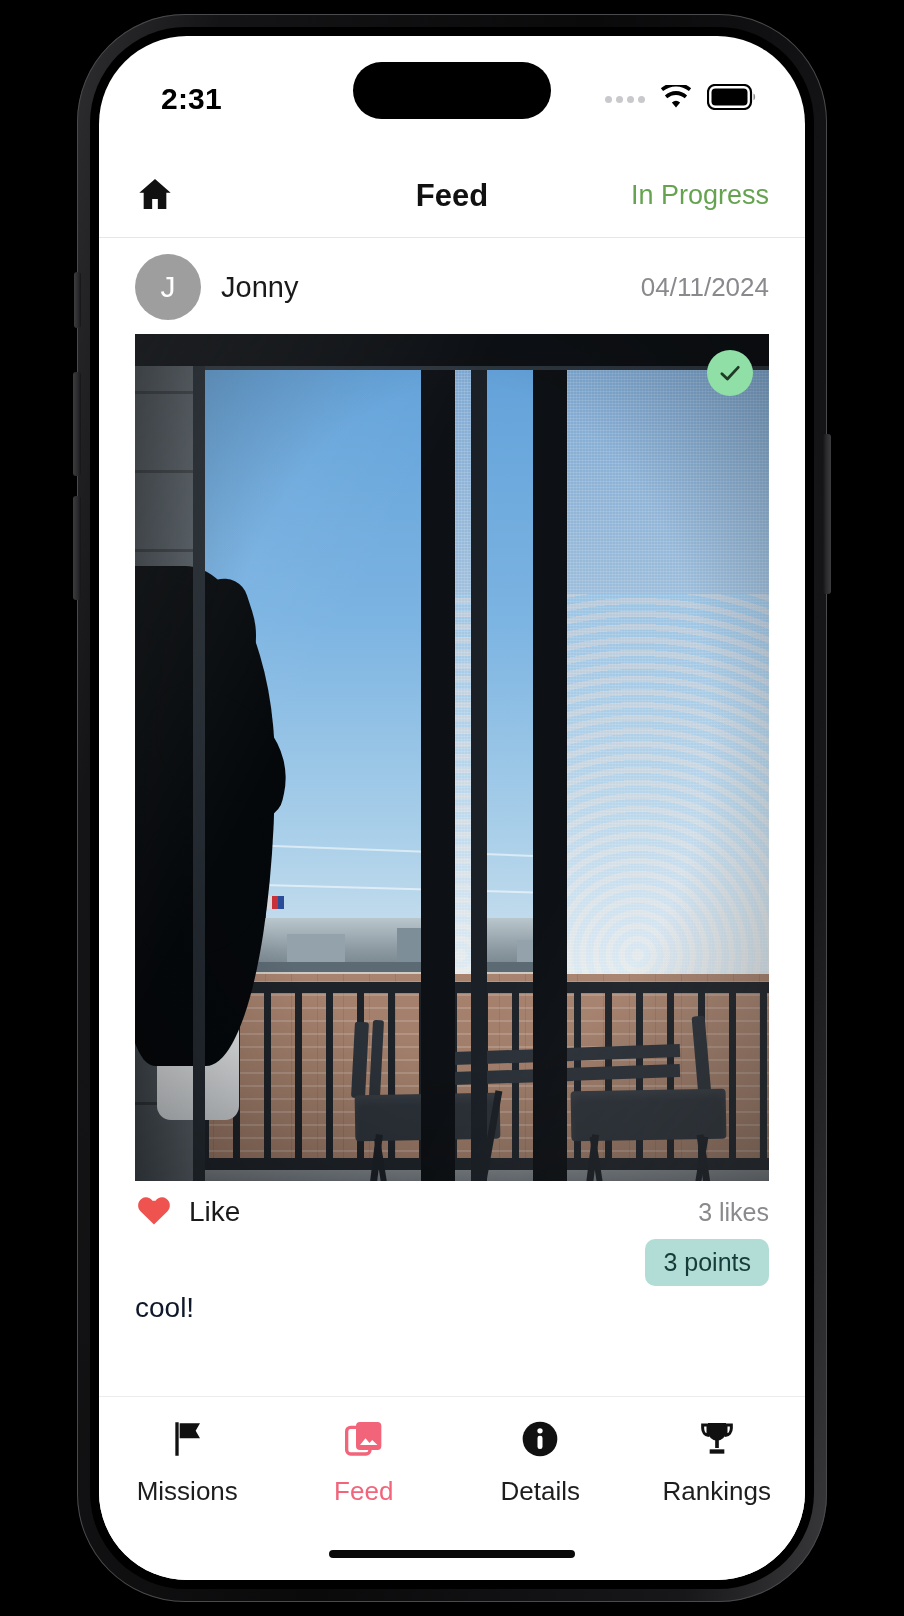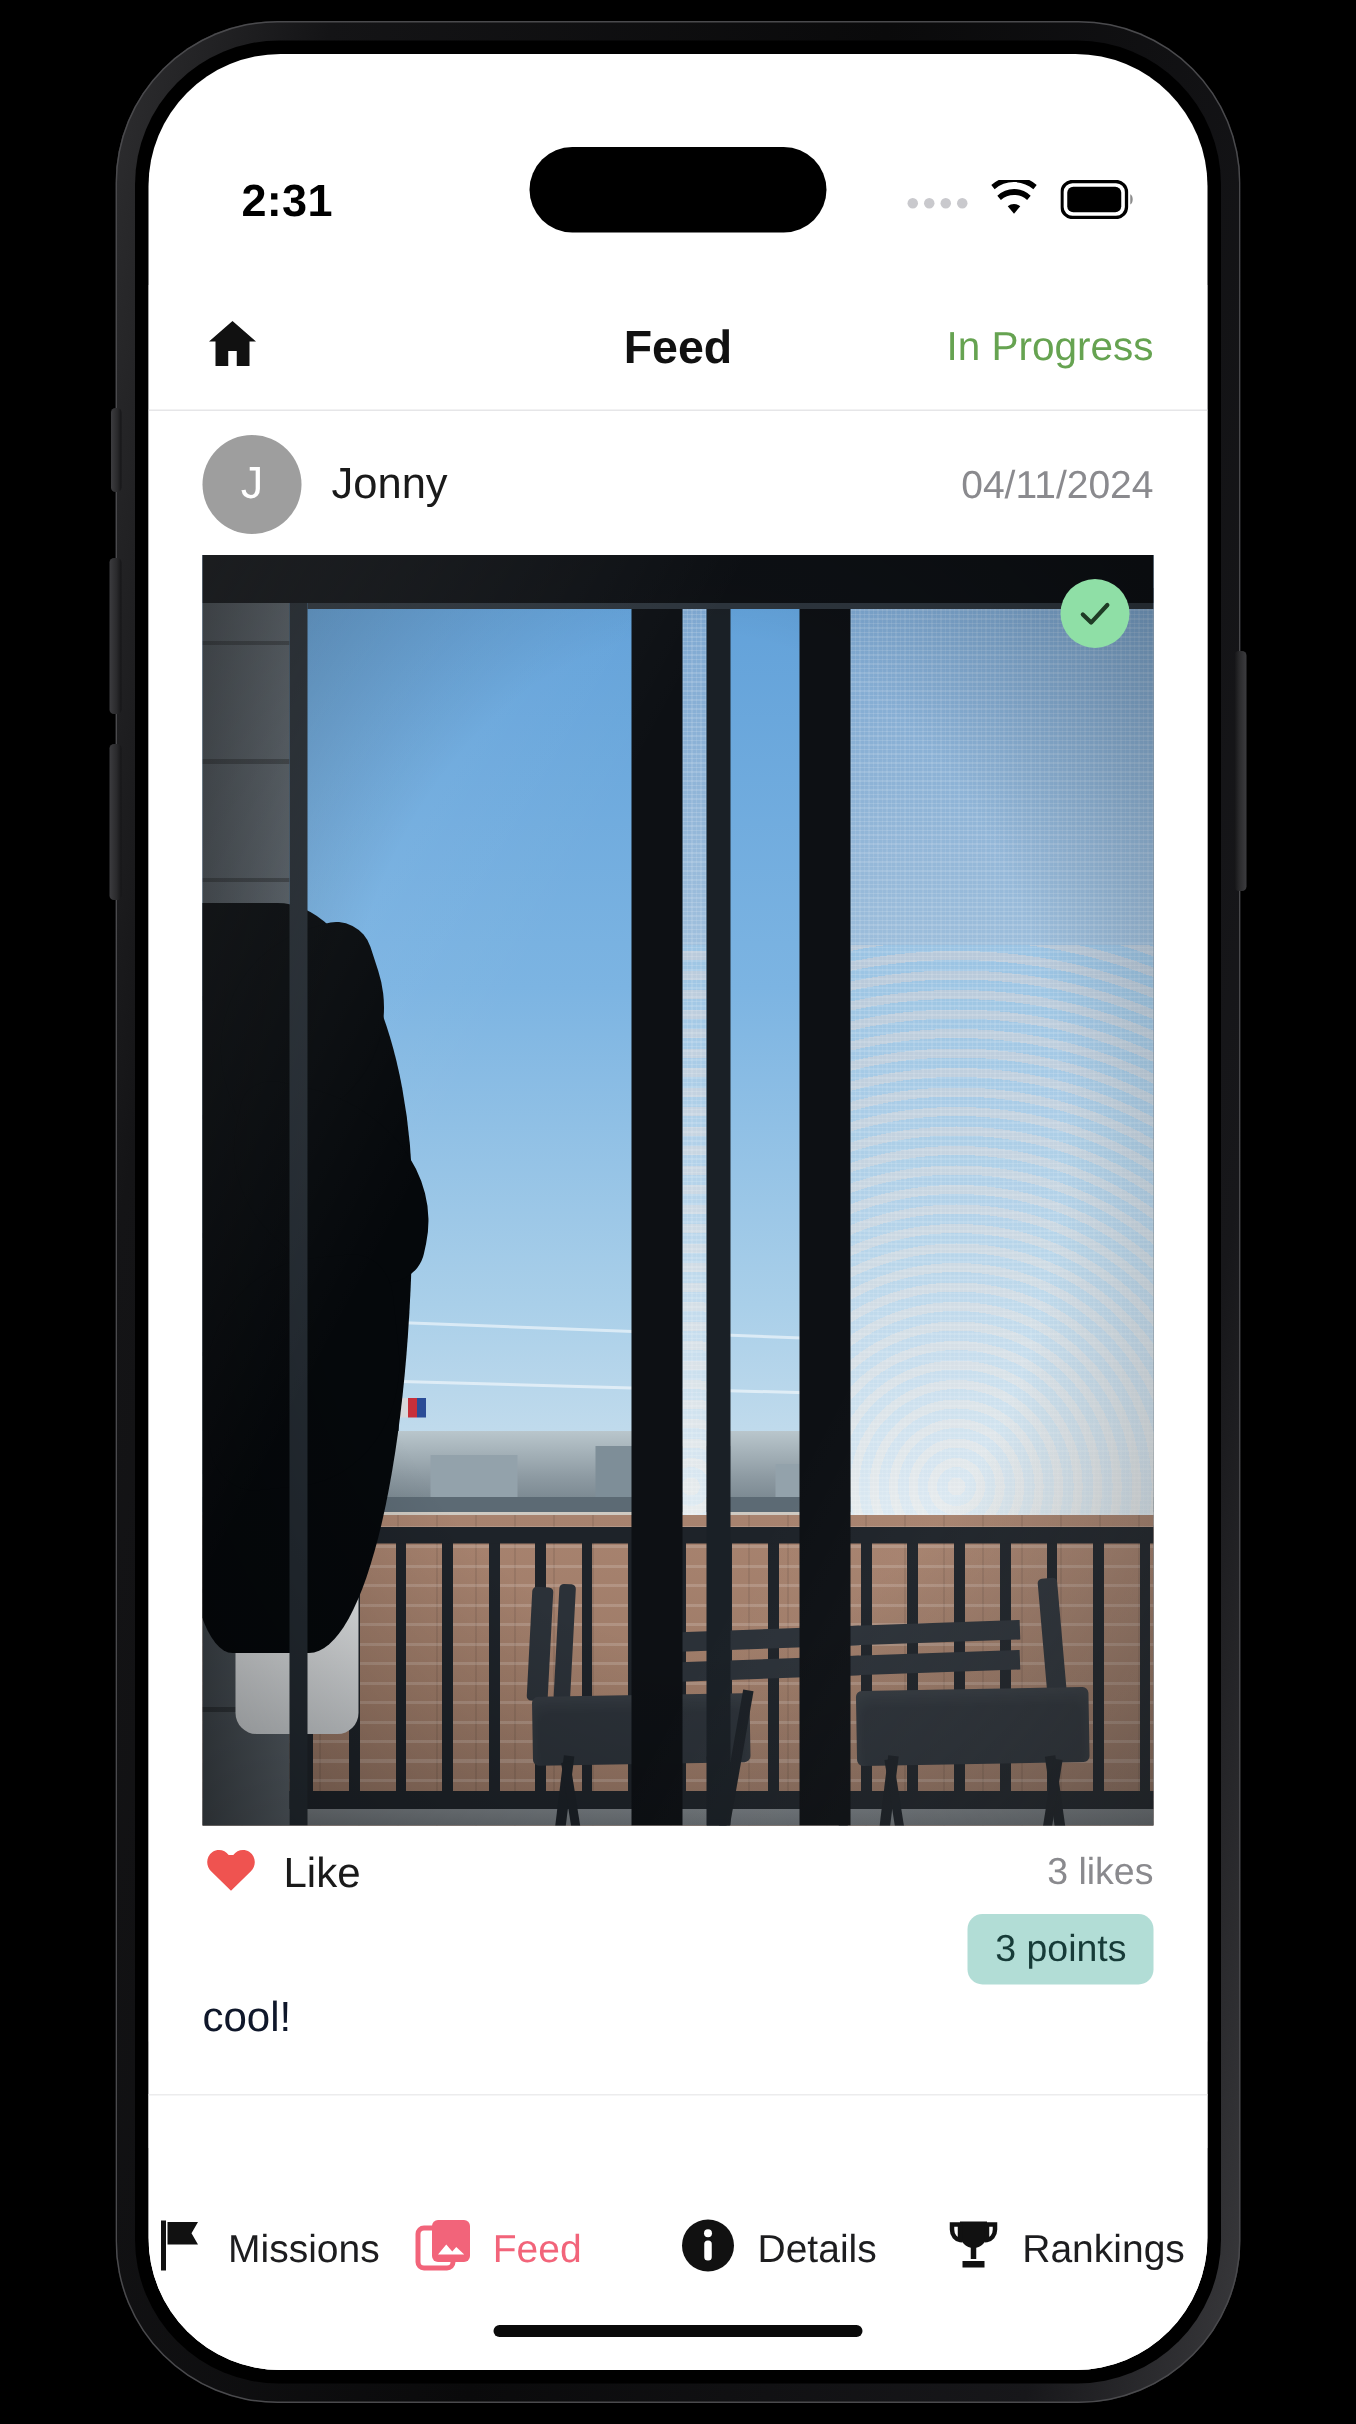--- a/index.html
+++ b/index.html
@@ -45,21 +45,20 @@
   #power-button  { right:-4px; top:420px; width:8px;  height:160px;
                    background:linear-gradient(270deg,#3c3c3f,#2a2a2c 60%,#151517); }
 
   
   #status-bar {
     position:relative;
     height:118px;
     display:flex; align-items:center;
     padding:0 44px;
     z-index:5;
-    margin-top:36px;
   }
   #status-time {
     font-size:30px; font-weight:700; color:#000;
     letter-spacing:0.2px;
     margin-left:18px;
     margin-top:8px;
   }
   #dynamic-island {
     position:absolute;
     left:50%; transform:translateX(-50%);
@@ -279,21 +278,21 @@
   #tab-bar {
     position:absolute; left:0; right:0; bottom:0;
     height:184px;
     background:#fff;
     border-top:1px solid #ececed;
     display:flex;
     padding-top:22px;
   }
   .tab-item {
     flex:1;
-    display:flex; flex-direction:row; align-items:center; gap:13px;
+    display:flex; flex-direction:column; align-items:center; gap:13px;
   }
   .tab-label { font-size:26px; color:#1d1d1f; }
   .tab-item.active .tab-label { color:#f2647a; }
 
   #home-indicator {
     position:absolute;
     left:50%; transform:translateX(-50%);
     bottom:22px;
     width:246px; height:8px;
     background:#0a0a0a;

